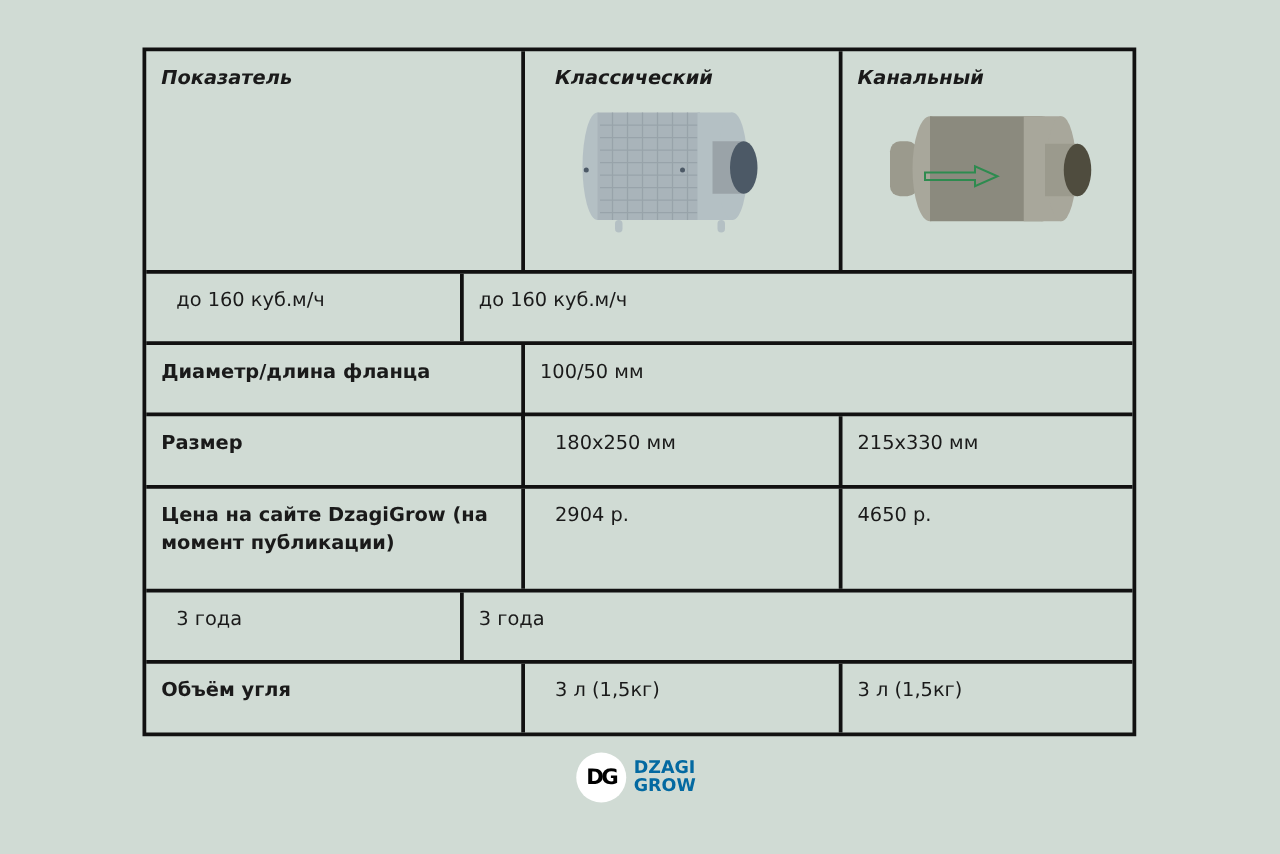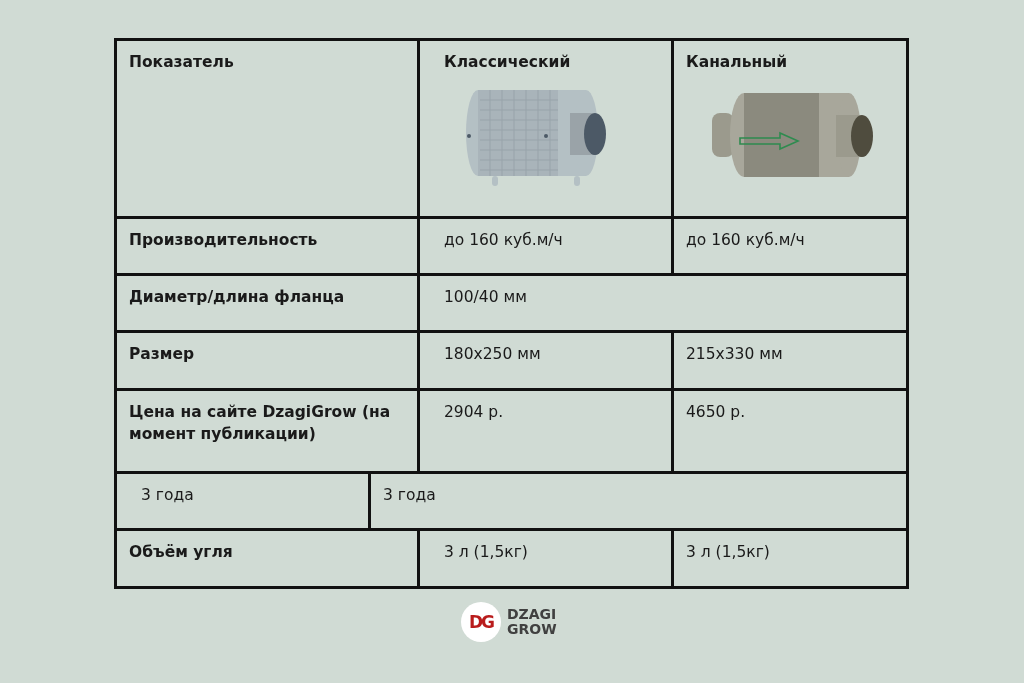--- a/index.html
+++ b/index.html
@@ -6,26 +6,26 @@
   body { width:1024px; height:683px; background:#d0dbd4; position:relative; overflow:hidden;
          font-family:"DejaVu Sans", sans-serif; color:#1a1a1a; }
   .tbl { position:absolute; left:114px; top:38px; width:795px; height:551px;
          border:3px solid #111; box-sizing:border-box; }
   .row { position:absolute; left:0; right:0; display:flex; border-top:3px solid #111; box-sizing:border-box; }
   .row.first { border-top:none; }
   .cell { box-sizing:border-box; padding:10px 12px; font-size:15.5px; line-height:22px; position:relative; }
   .c0 { width:303px; border-right:3px solid #111; font-weight:bold; }
   .c1 { width:254px; border-right:3px solid #111;padding-left:24px; }
   .c2 { flex:1; }
-  .hdr .cell { font-weight:bold; }
+  .hdr .cell { font-weight:bold;font-style:italic; }
   .img { position:absolute; left:0; right:0; top:44px; height:120px; }
   .logo { position:absolute; left:461px; top:599px; width:110px; height:46px; display:flex; align-items:center; gap:6px; }
   .logo-circle { width:40px; height:40px; border-radius:50%; background:#fff; display:flex; align-items:center; justify-content:center;
-                 color:#b91c1c; font-weight:bold; font-size:17px; letter-spacing:-2px; }
-  .logo-text { color:#404040; font-weight:bold; font-size:14px; line-height:15px; }
+                 color:#000000; font-weight:bold; font-size:17px; letter-spacing:-2px; }
+  .logo-text { color:#0369a1; font-weight:bold; font-size:14px; line-height:15px; }
 </style>
 </head>
 <body>
 
 <div class="tbl">
   <div class="row first hdr" style="top:0;height:175px;">
     <div class="cell c0">Показатель</div>
     <div class="cell c1">
       <span>Классический</span>
       <div class="img">
@@ -72,27 +72,26 @@
           <ellipse cx="175" cy="50" rx="12" ry="42" fill="#a8a79b"></ellipse>
           <rect x="162" y="30" width="26" height="42" fill="#9b9a8d"></rect>
           <ellipse cx="188" cy="51" rx="11" ry="21" fill="#4f4c3e"></ellipse>
           <path d="M66 53 h40 v-5 l18 8 l-18 8 v-5 h-40 z" fill="none" stroke="#2e8b4f" stroke-width="1.6"></path>
         </svg>
       </div>
     </div>
   </div>
 
   <div class="row" style="top:175px;height:57px;">
-    <div class="cell c0">Производительность</div>
     <div class="cell c1">до 160 куб.м/ч</div>
     <div class="cell c2">до 160 куб.м/ч</div>
   </div>
-  <div class="row" style="top:232px;height:63px;gap:12px;">
+  <div class="row" style="top:232px;height:63px;">
     <div class="cell c0">Диаметр/длина фланца</div>
-    <div class="cell c2">100/40 мм</div>
+    <div class="cell c2">100/50 мм</div>
   </div>
   <div class="row" style="top:289px;height:58px;">
     <div class="cell c0">Размер</div>
     <div class="cell c1">180x250 мм</div>
     <div class="cell c2">215x330 мм</div>
   </div>
   <div class="row" style="top:347px;height:83px;">
     <div class="cell c0">Цена на сайте DzagiGrow (на момент публикации)</div>
     <div class="cell c1">2904 р.</div>
     <div class="cell c2">4650 р.</div>

